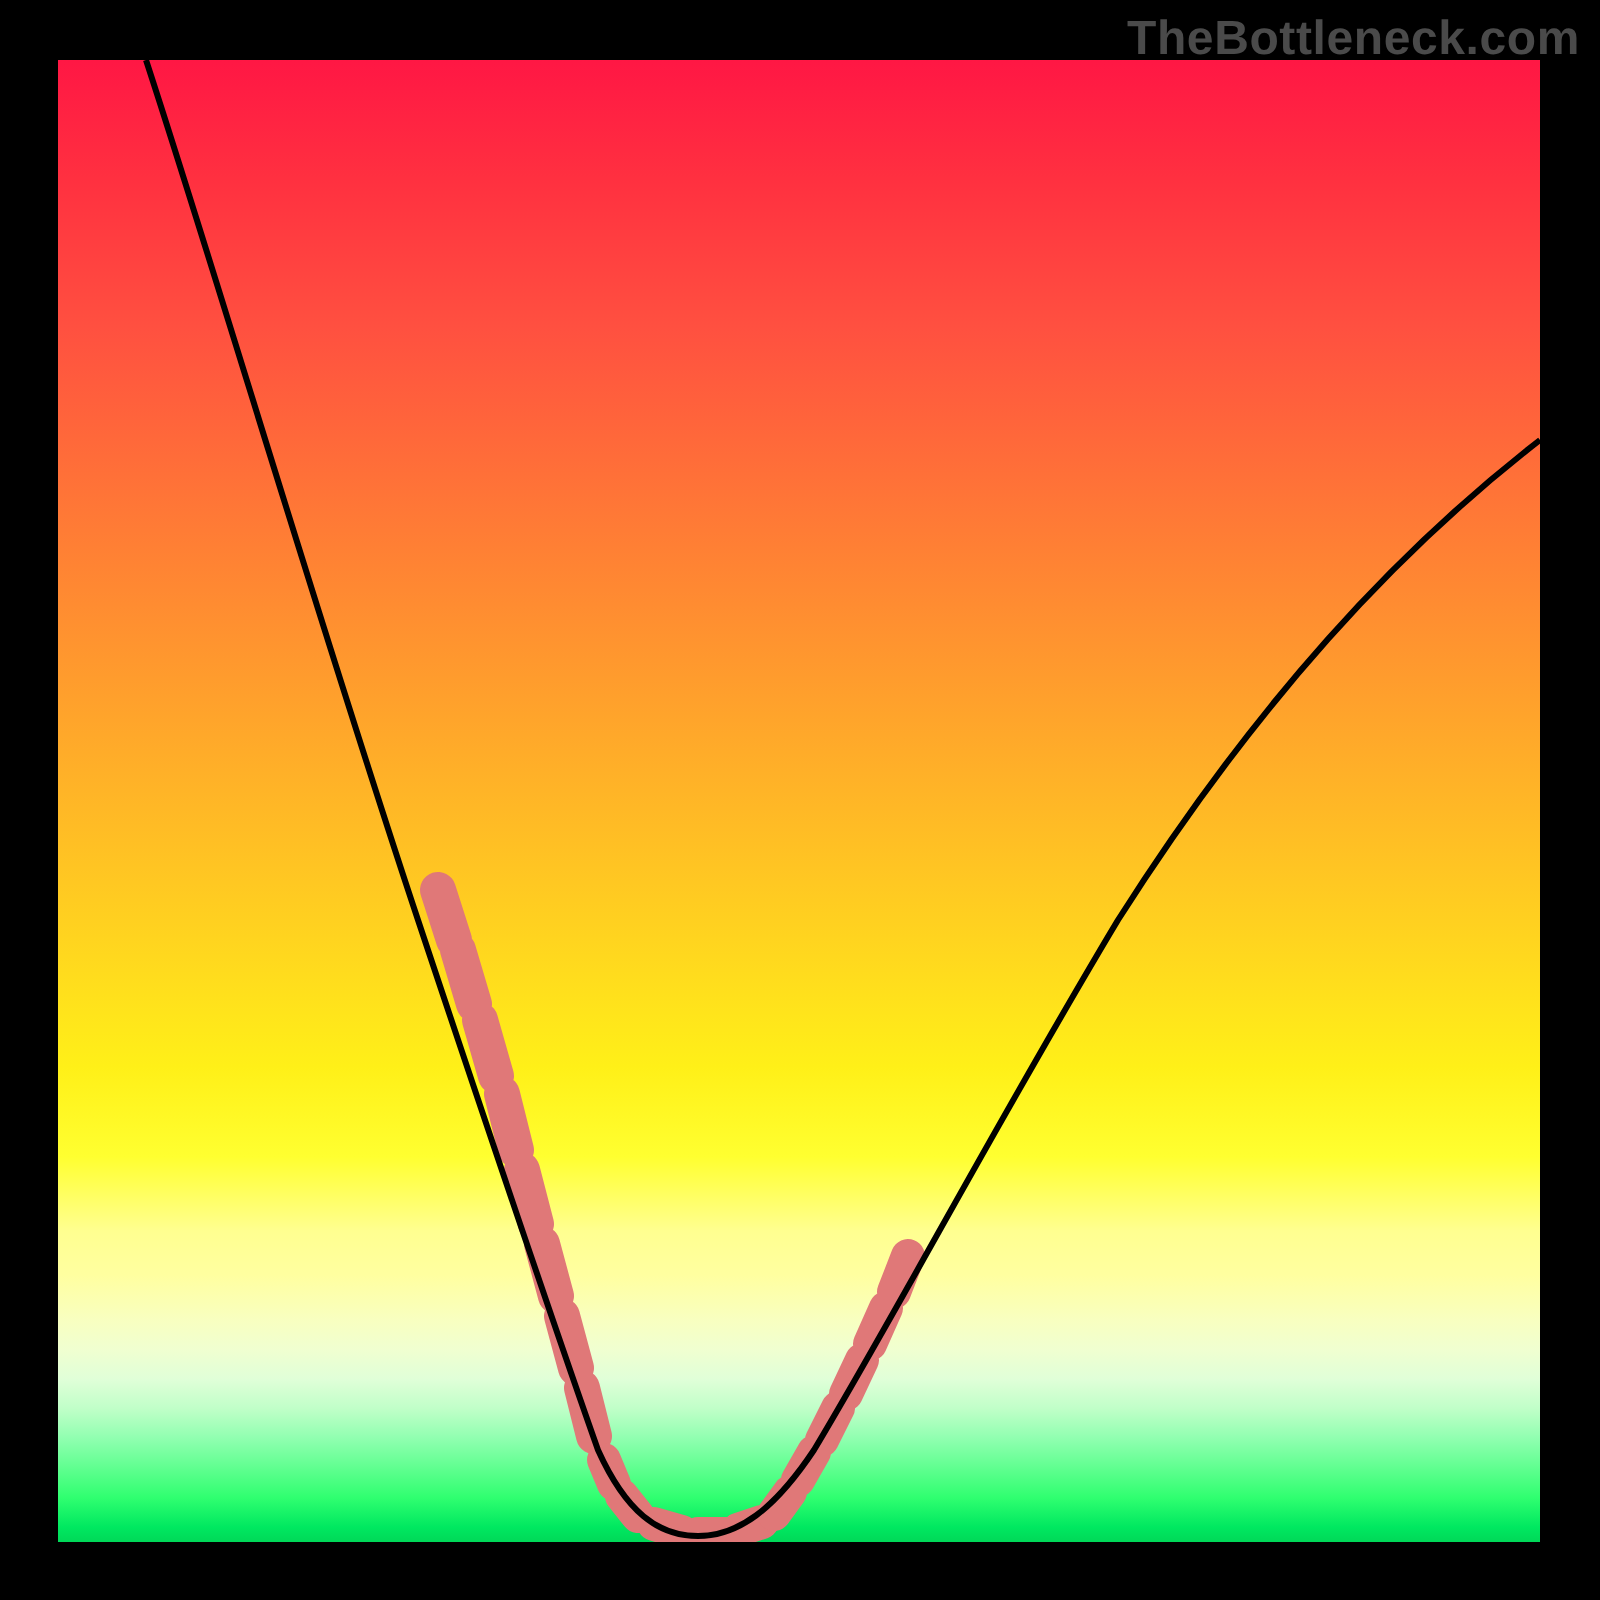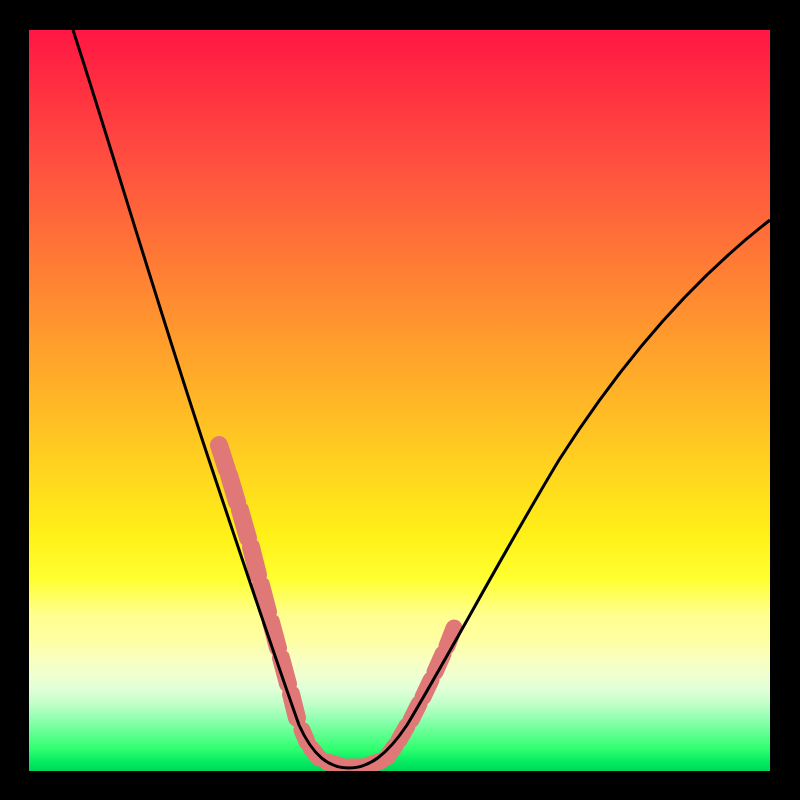--- a/index.html
+++ b/index.html
@@ -60,20 +60,21 @@
     left: 0;
     top: 0;
     width: 741px;
     height: 741px;
   }
 </style>
 </head>
 <body>
 
 <div class="container">
+  <div class="watermark">TheBottleneck.com</div>
   <div class="plot-area">
     <svg class="curve" viewBox="0 0 741 741">
 
       <path d="M 190 415 L 198 440 M 200 445 L 208 472 M 211 480 L 219 508 M 222 517 L 229 545 M 232 555 L 239 582 M 242 592 L 249 618 M 252 628 L 259 654 M 262 664 L 268 688" stroke="#e07878" stroke-width="18" stroke-linecap="round" fill="none"></path>
 
       <path d="M 273 700 L 278 712 M 282 718 L 290 728 M 298 732 L 312 736 M 320 737 L 334 737 M 340 735 L 352 731" stroke="#e07878" stroke-width="17" stroke-linecap="round" fill="none"></path>
 
       <path d="M 358 727 L 366 716 M 370 710 L 378 696 M 382 690 L 390 674 M 394 667 L 402 650 M 406 642 L 414 624 M 418 616 L 425 598" stroke="#e07878" stroke-width="17" stroke-linecap="round" fill="none"></path>
 
       <path d="M 44 0

